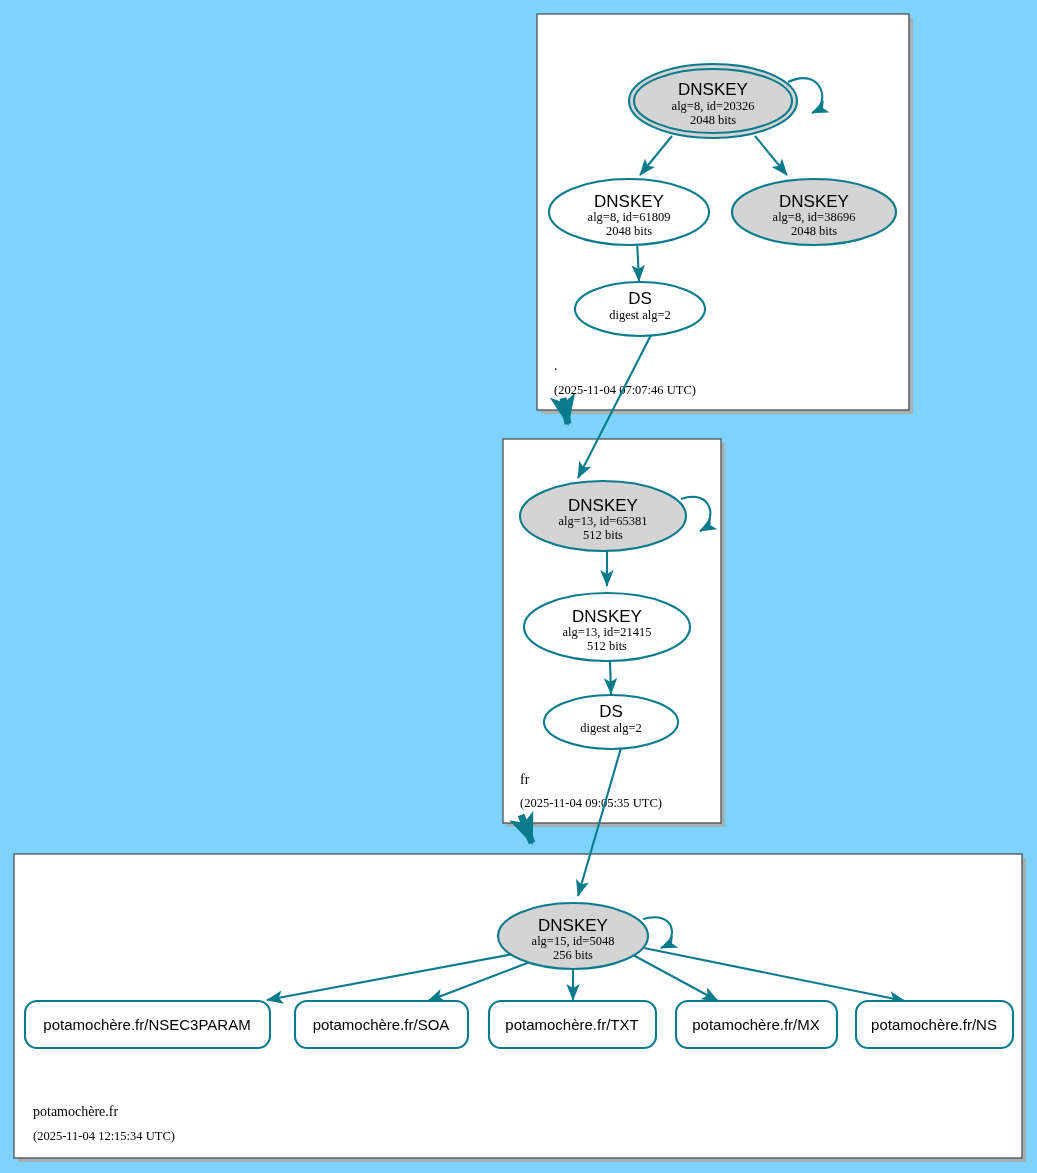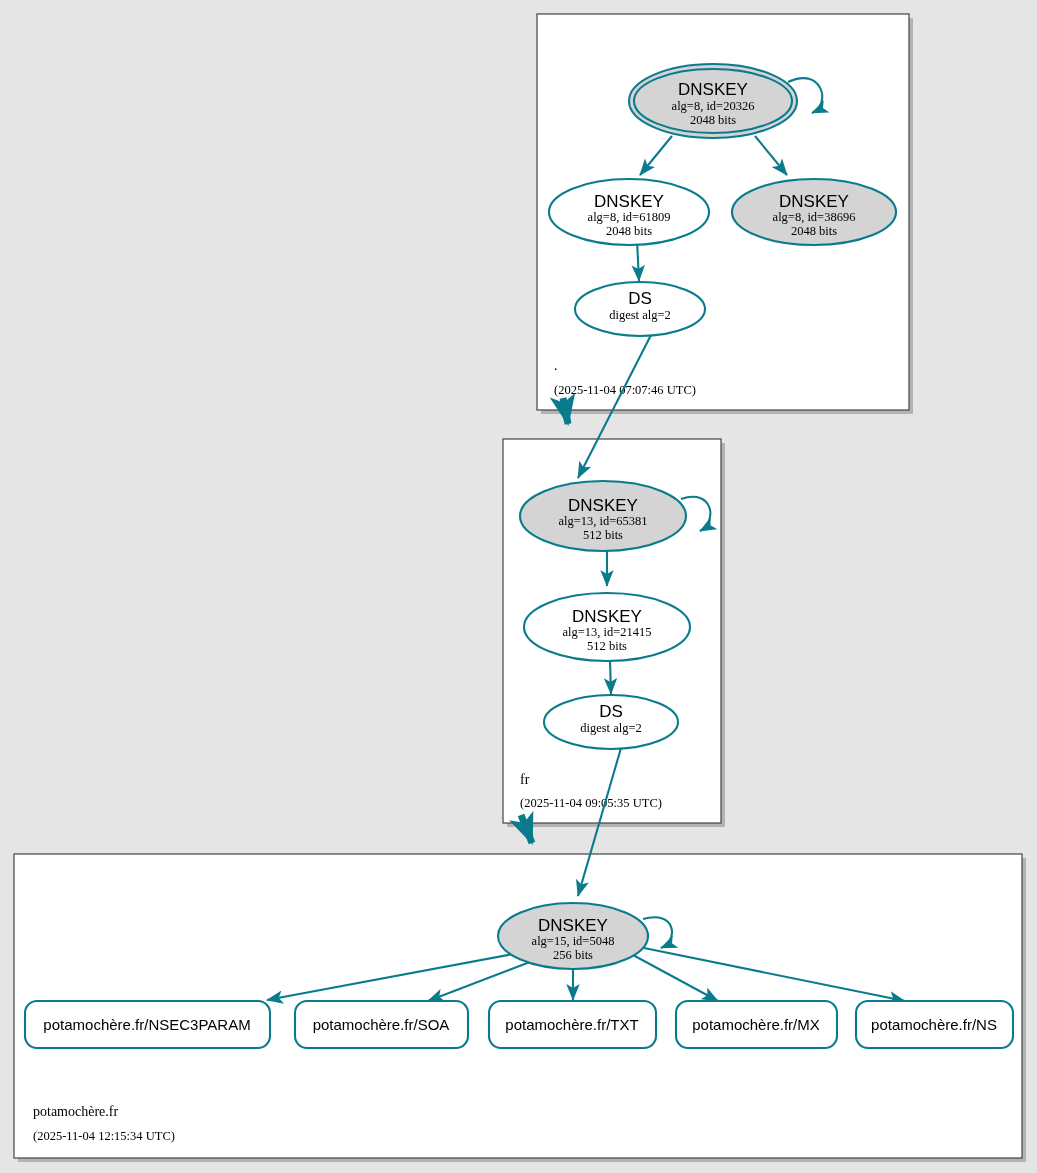--- a/index.html
+++ b/index.html
@@ -7,21 +7,21 @@
     padding: 0;
     background: #ffffff;
   }
   body {
     font-family: "Liberation Sans", sans-serif;
   }
   #canvas {
     position: relative;
     width: 1037px;
     height: 1173px;
-    background: #e5e5e5;
+    background: #7dd3fc;
     overflow: hidden;
   }
   #graph-svg {
     position: absolute;
     left: 0;
     top: 0;
     width: 1037px;
     height: 1173px;
   }
   text {

